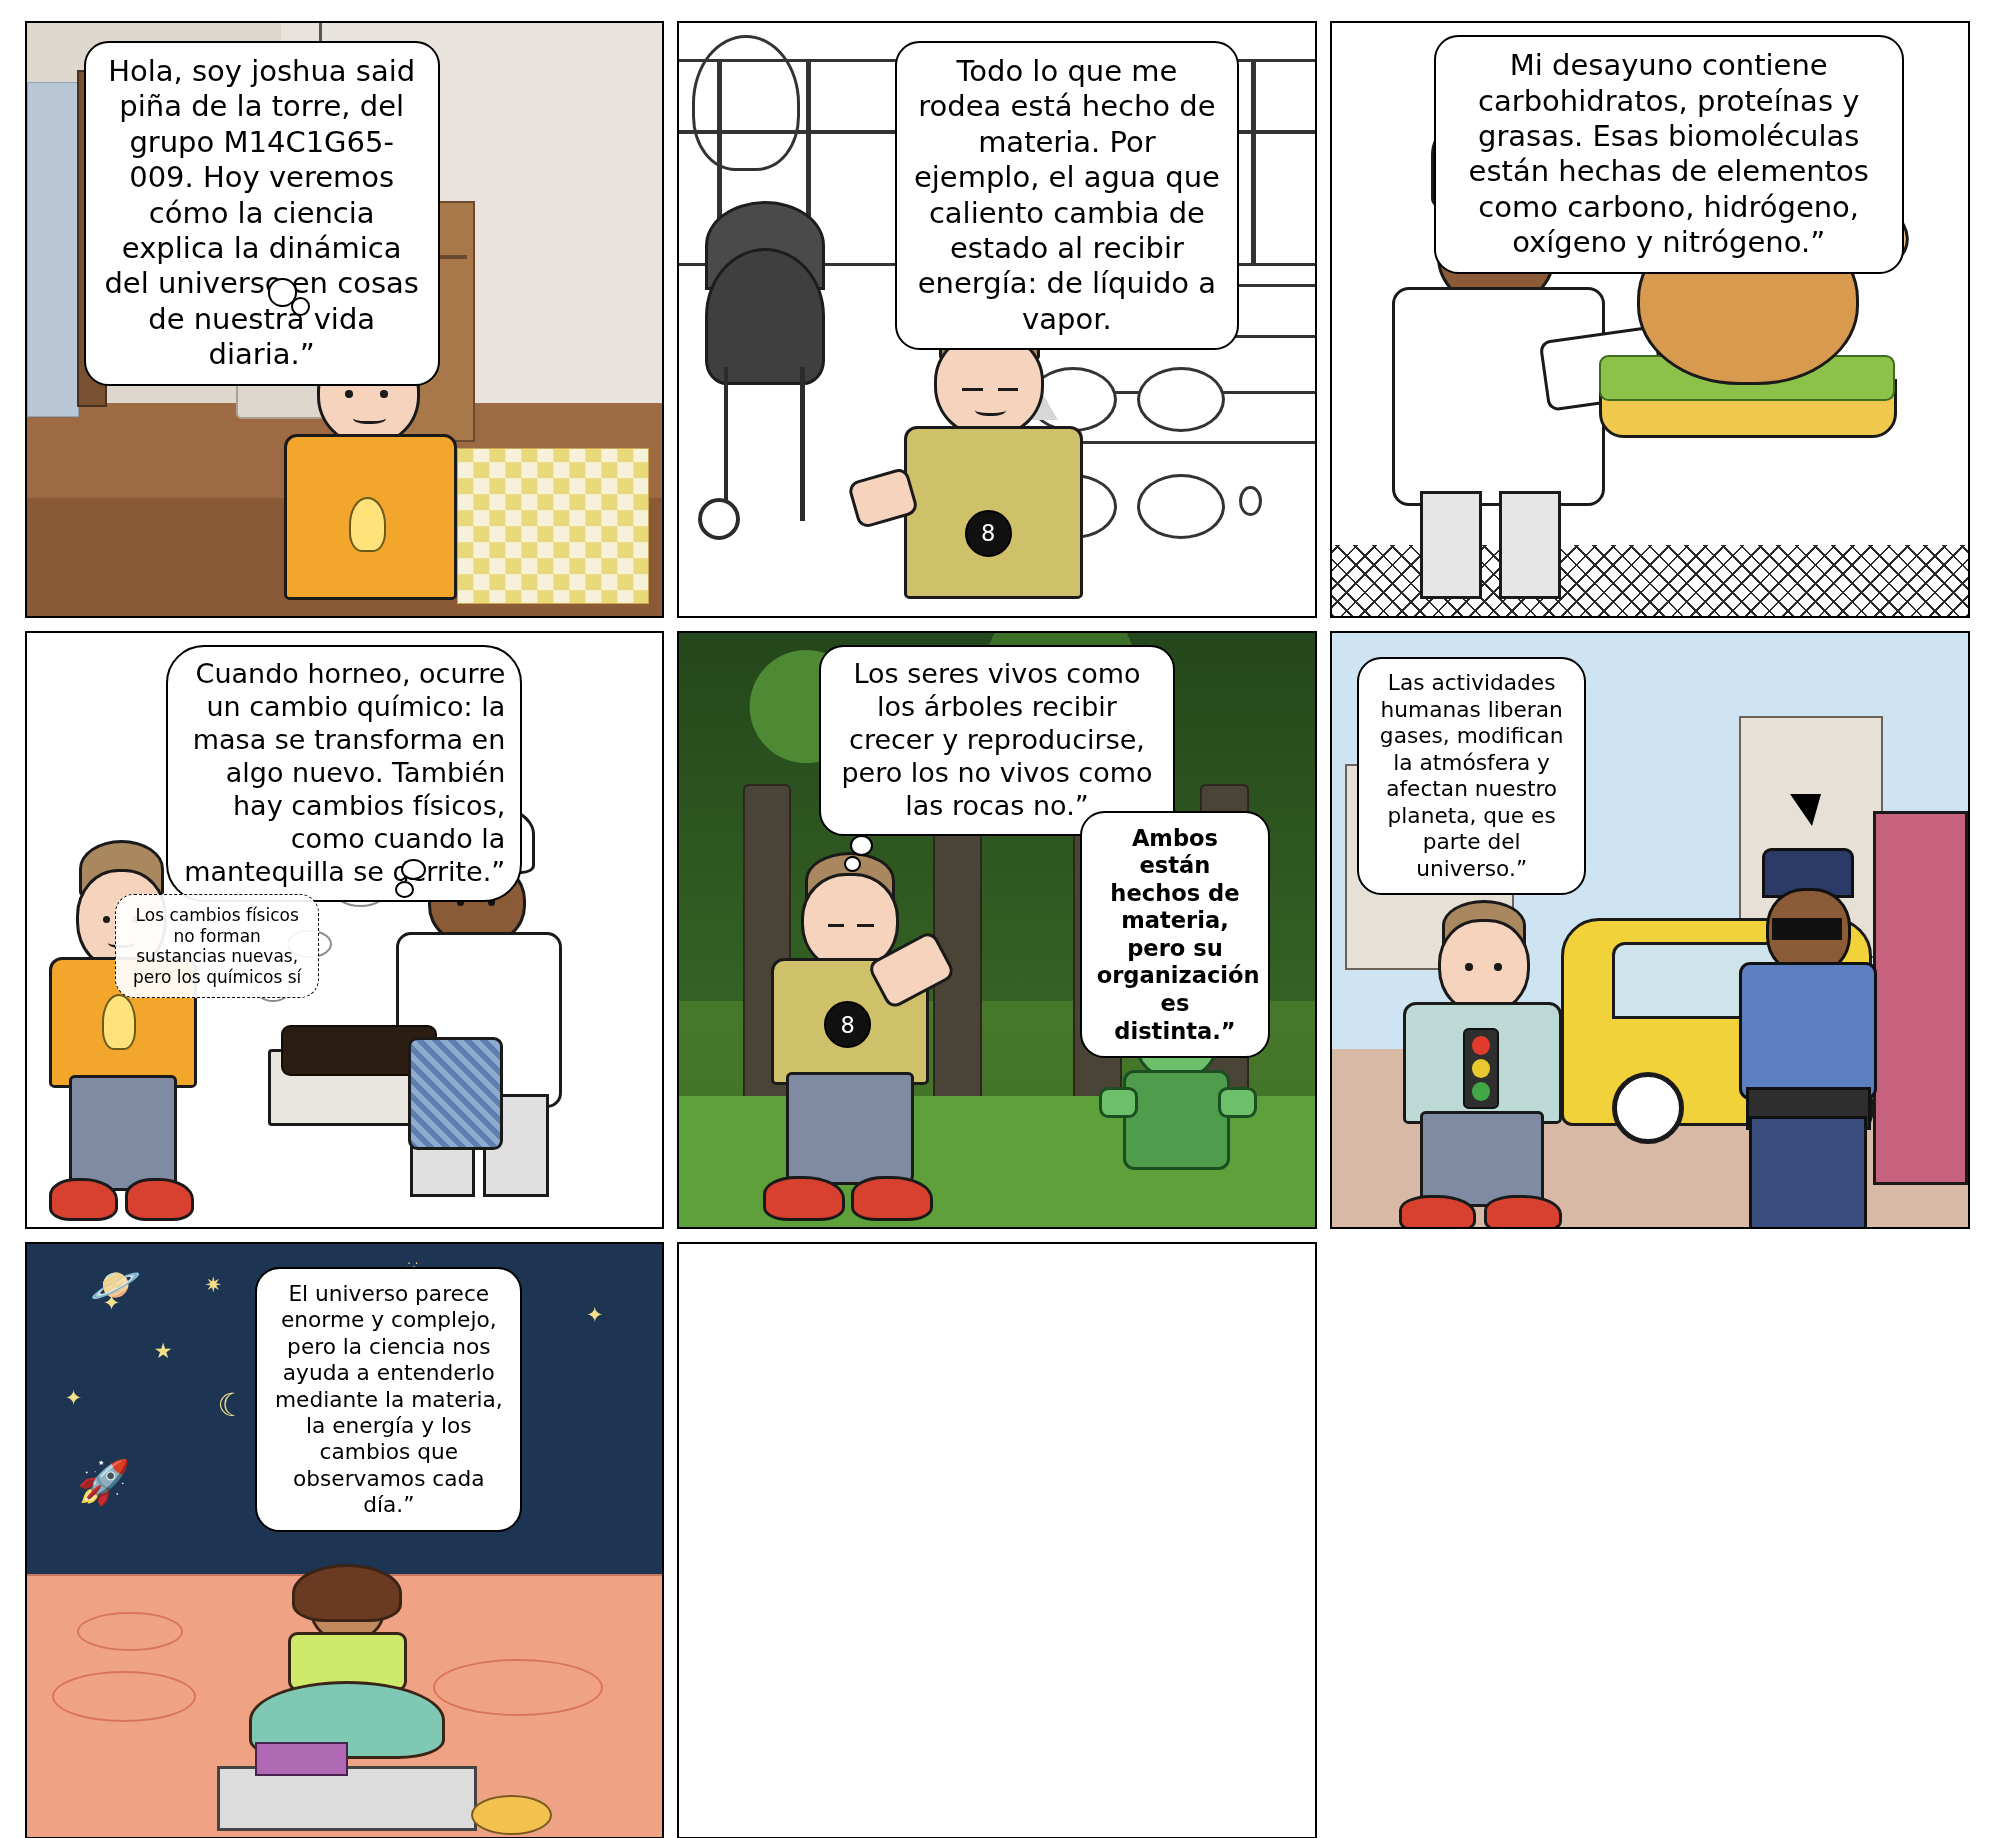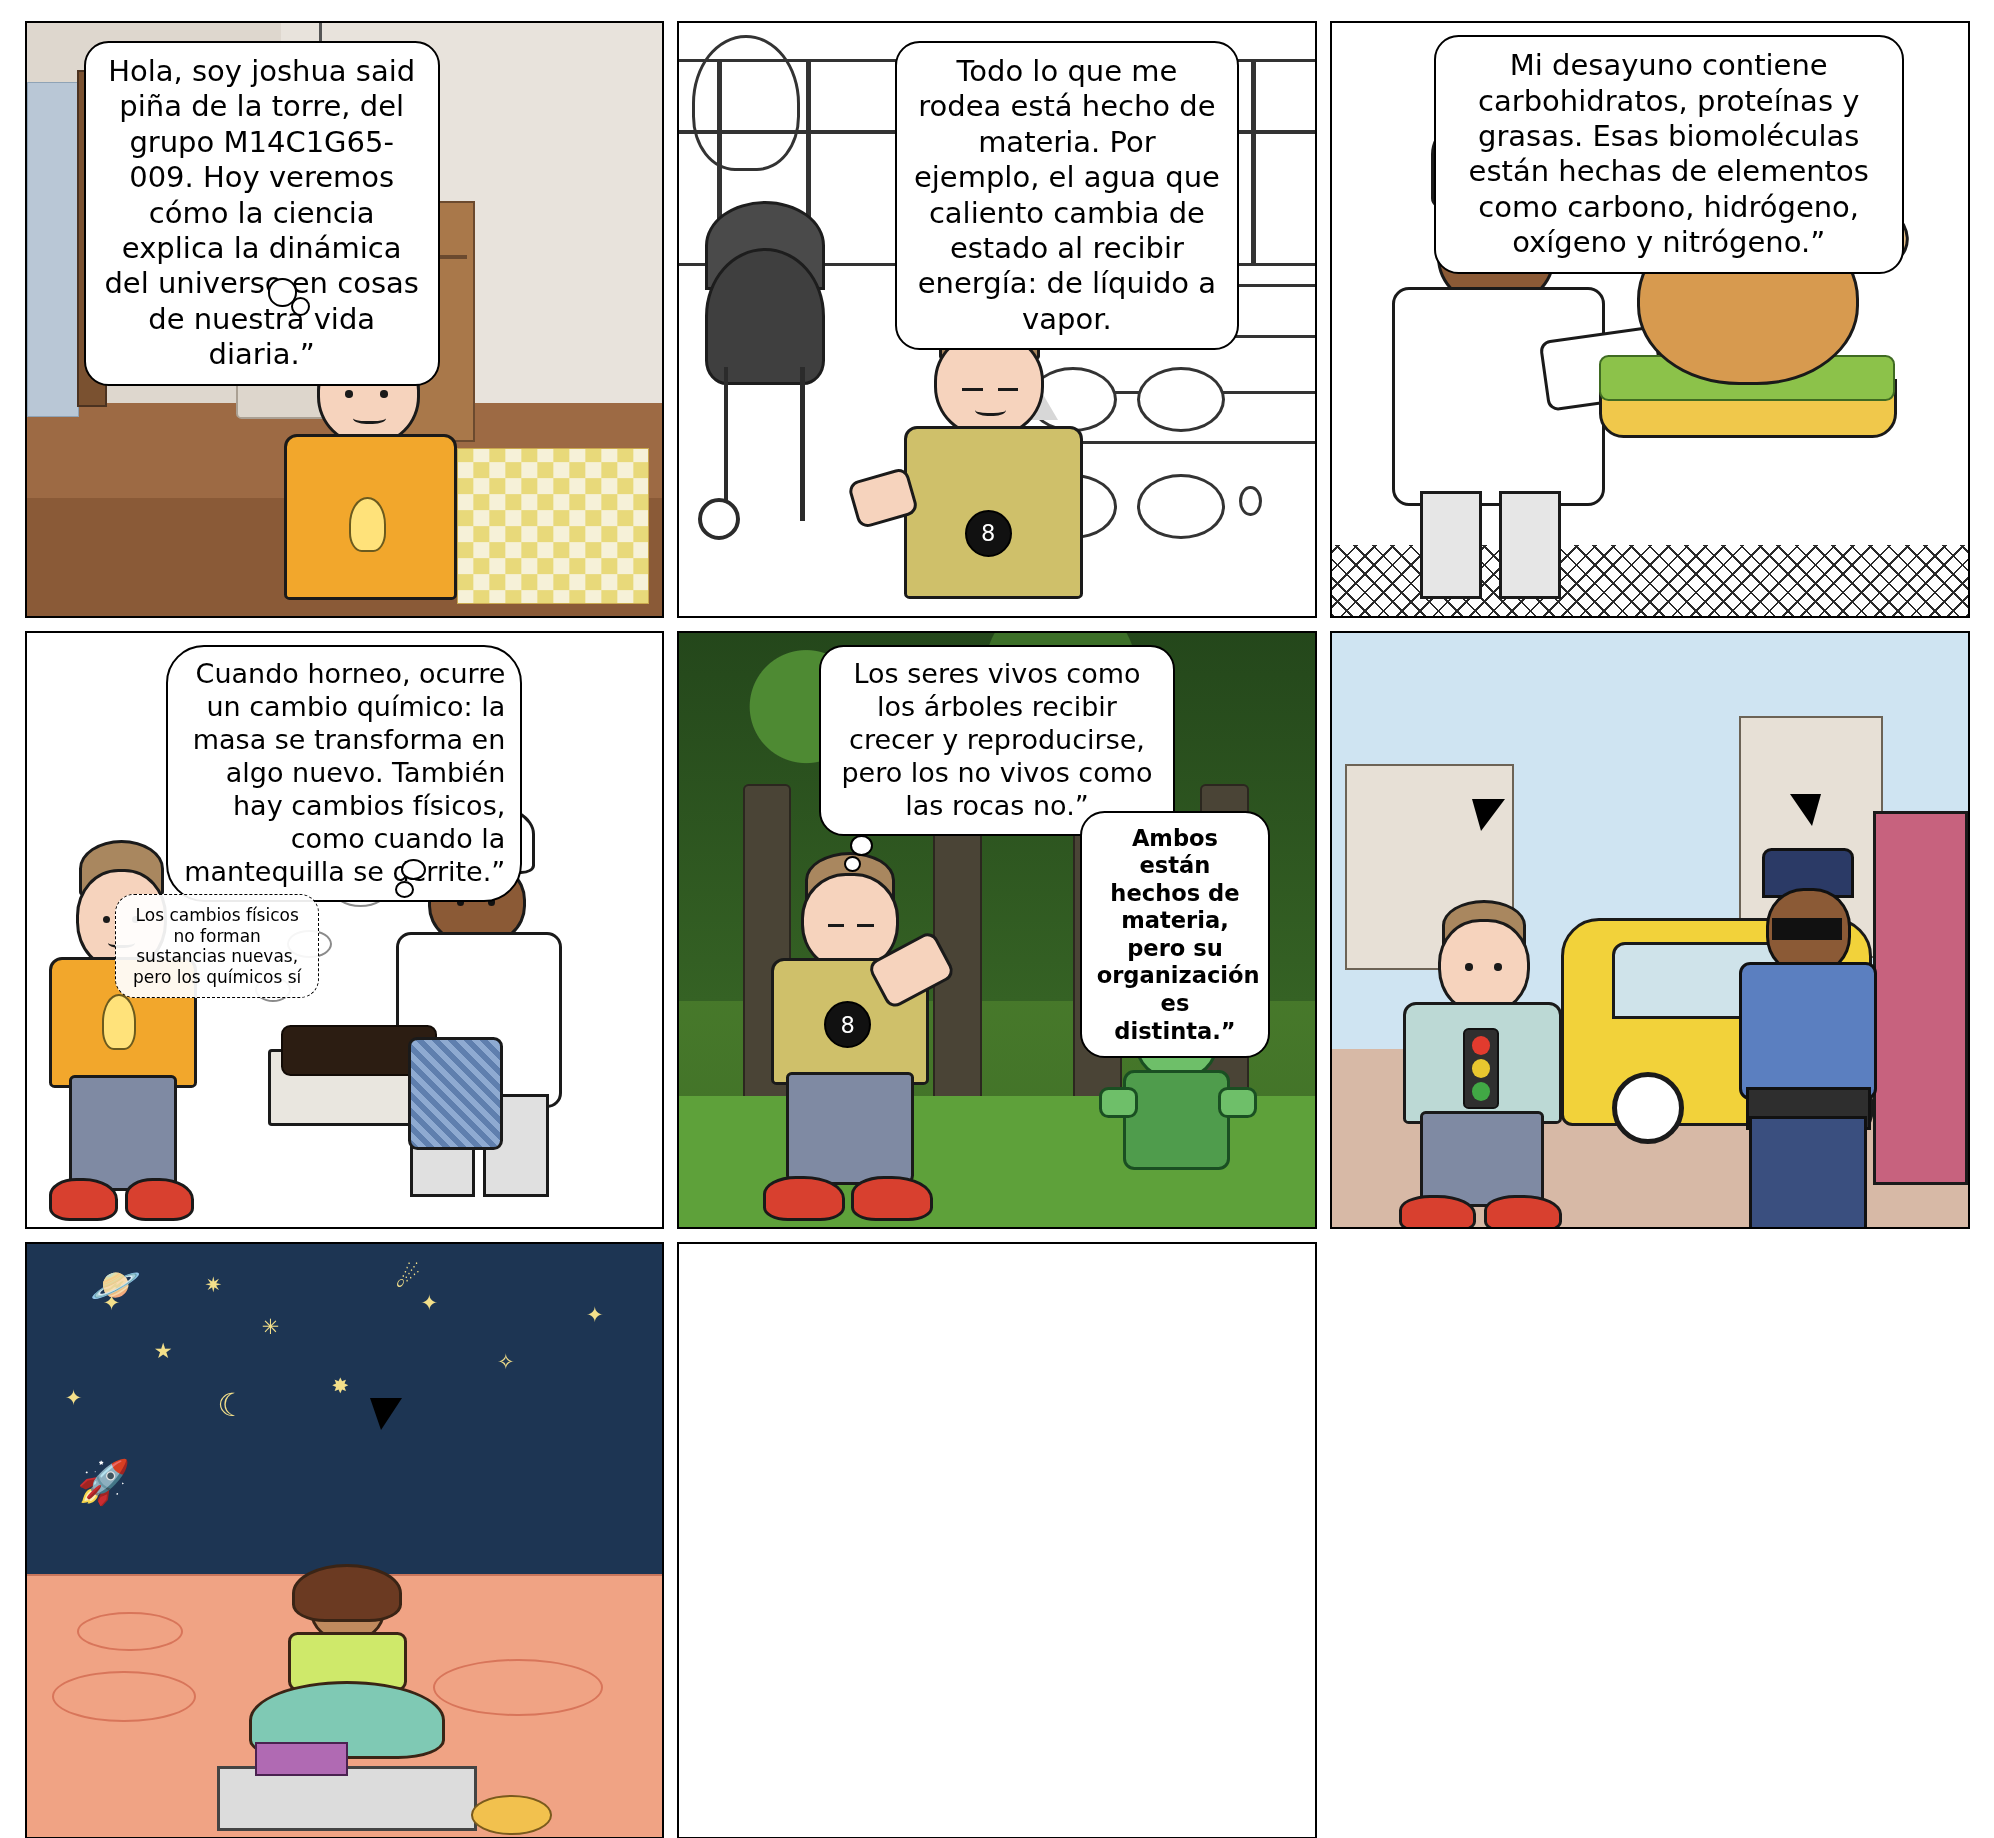--- a/index.html
+++ b/index.html
@@ -407,20 +407,21 @@
 
         <div style="position:absolute; left:62%; top:38%; width:26%; height:62%;">
           <div style="position:absolute; left:22%; top:-3%; width:52%; height:12%; background:#2b3a66; border:3.8px solid #111; border-radius:9.4px 9.4px 0 0;"></div>
           <div style="position:absolute; left:24%; top:8%; width:48%; height:22%; background:#8b5a36; border:3.8px solid #111; border-radius:44%;"></div>
           <div style="position:absolute; left:28%; top:16%; width:42%; height:6%; background:#111;"></div>
           <div style="position:absolute; left:8%; top:28%; width:80%; height:36%; background:#5b7fc0; border:3.8px solid #111; border-radius:11.3px;"></div>
           <div style="position:absolute; left:12%; top:62%; width:72%; height:10%; background:#2e2e2e; border:3.8px solid #111;"></div>
           <div style="position:absolute; left:14%; top:70%; width:68%; height:30%; background:#3a4f7f; border:3.8px solid #111;"></div>
         </div>
 
+        <div class="balloon" style="left:4%; top:4%; width:36%; font-size:21.7px;">Las actividades humanas liberan gases, modifican la atmósfera y afectan nuestro planeta, que es parte del universo.”</div>
         <div class="ptail" style="left:22%; top:28%; border-left:9.4px solid transparent; border-right:24.5px solid transparent; border-top:32px solid #000;"></div>
 
         <div class="ptail" style="left:72%; top:27%; border-left:22.6px solid transparent; border-right:9.4px solid transparent; border-top:32px solid #000;"></div>
       </div>
     </div>
 
     <div class="panel">
       <div class="scene">
         <div class="p7-sky"></div>
         <div class="star" style="left:12%; top:8%;">✦</div>
@@ -445,20 +446,21 @@
         <div style="position:absolute; left:33%; top:56%; width:34%; height:34%;">
           <div style="position:absolute; left:34%; top:0; width:32%; height:30%; background:#c08a5e; border:3.8px solid #3a2415; border-radius:46%;"></div>
           <div style="position:absolute; left:26%; top:-6%; width:48%; height:26%; background:#6b3a22; border:3.8px solid #3a2415; border-radius:50% 50% 30% 30%;"></div>
           <div style="position:absolute; left:24%; top:28%; width:52%; height:26%; background:#cfe96a; border:3.8px solid #3a2415; border-radius:9.4px;"></div>
           <div style="position:absolute; left:6%; top:52%; width:88%; height:36%; background:#7fc9b4; border:3.8px solid #3a2415; border-radius:50% 50% 24% 24%;"></div>
         </div>
         <div style="position:absolute; left:30%; top:88%; width:40%; height:10%; background:#dcdcdc; border:3.8px solid #444;"></div>
         <div style="position:absolute; left:36%; top:84%; width:14%; height:5%; background:#b06ab3; border:2.8px solid #4a2250;"></div>
         <div style="position:absolute; left:70%; top:93%; width:12%; height:6%; background:#f2c14e; border:2.8px solid #7a5a1d; border-radius:50%;"></div>
 
+        <div class="balloon" style="left:36%; top:4%; width:42%; font-size:21.7px;">El universo parece enorme y complejo, pero la ciencia nos ayuda a entenderlo mediante la materia, la energía y los cambios que observamos cada día.”</div>
         <div class="ptail" style="left:54%; top:26%; border-left:11.3px solid transparent; border-right:21px solid transparent; border-top:32px solid #000;"></div>
       </div>
     </div>
 
     <div class="panel">
       <div class="scene" style="background:#fff;"></div>
     </div>
 
   </div>
 

